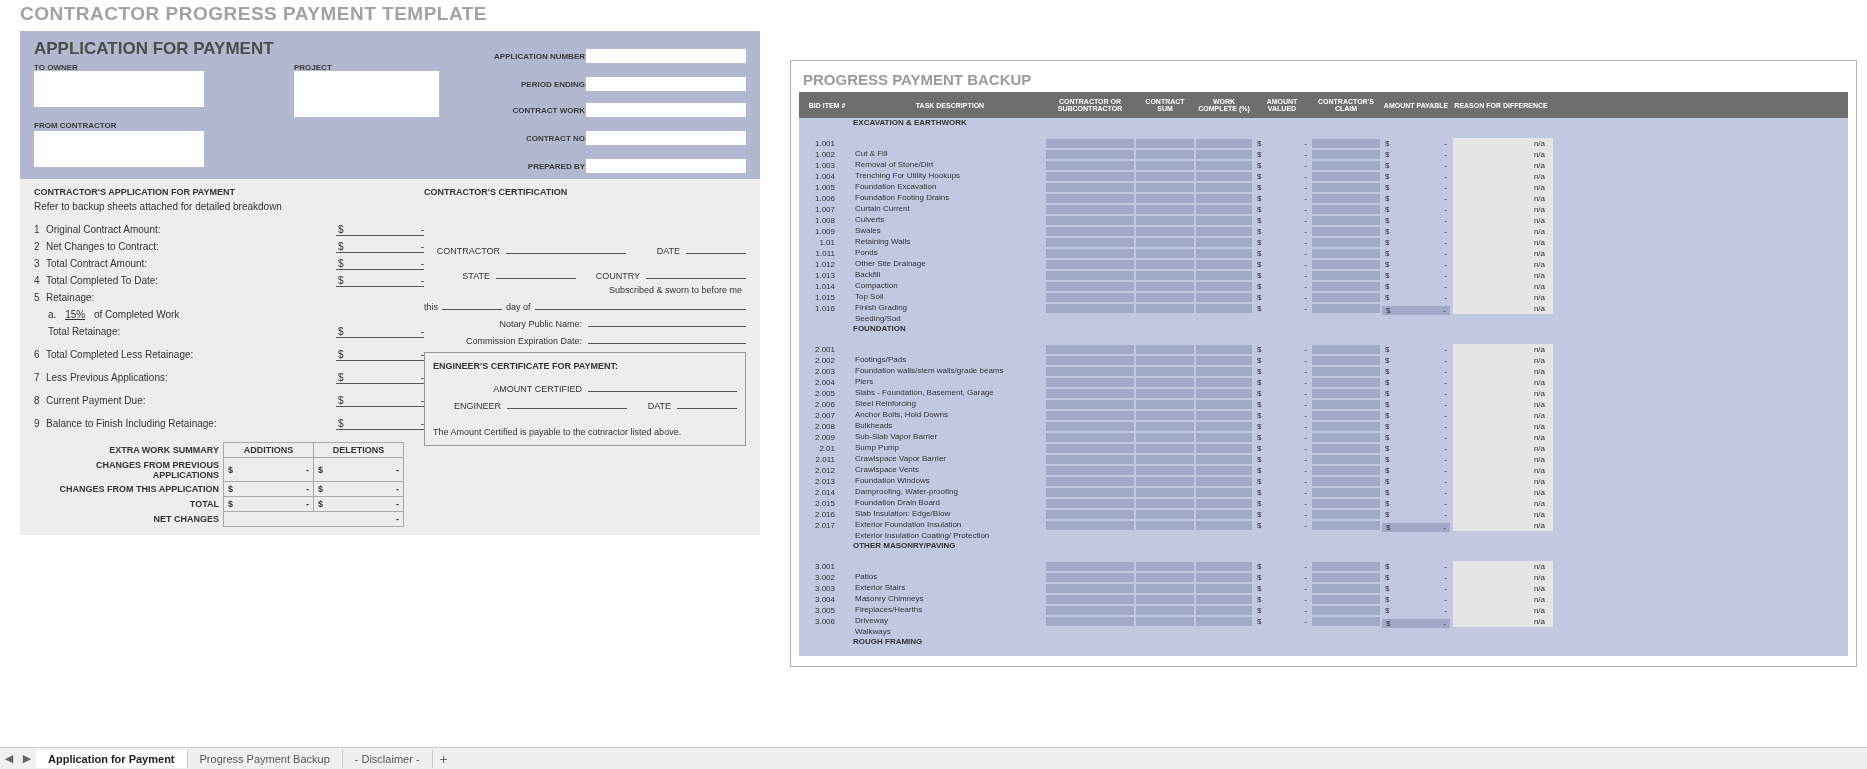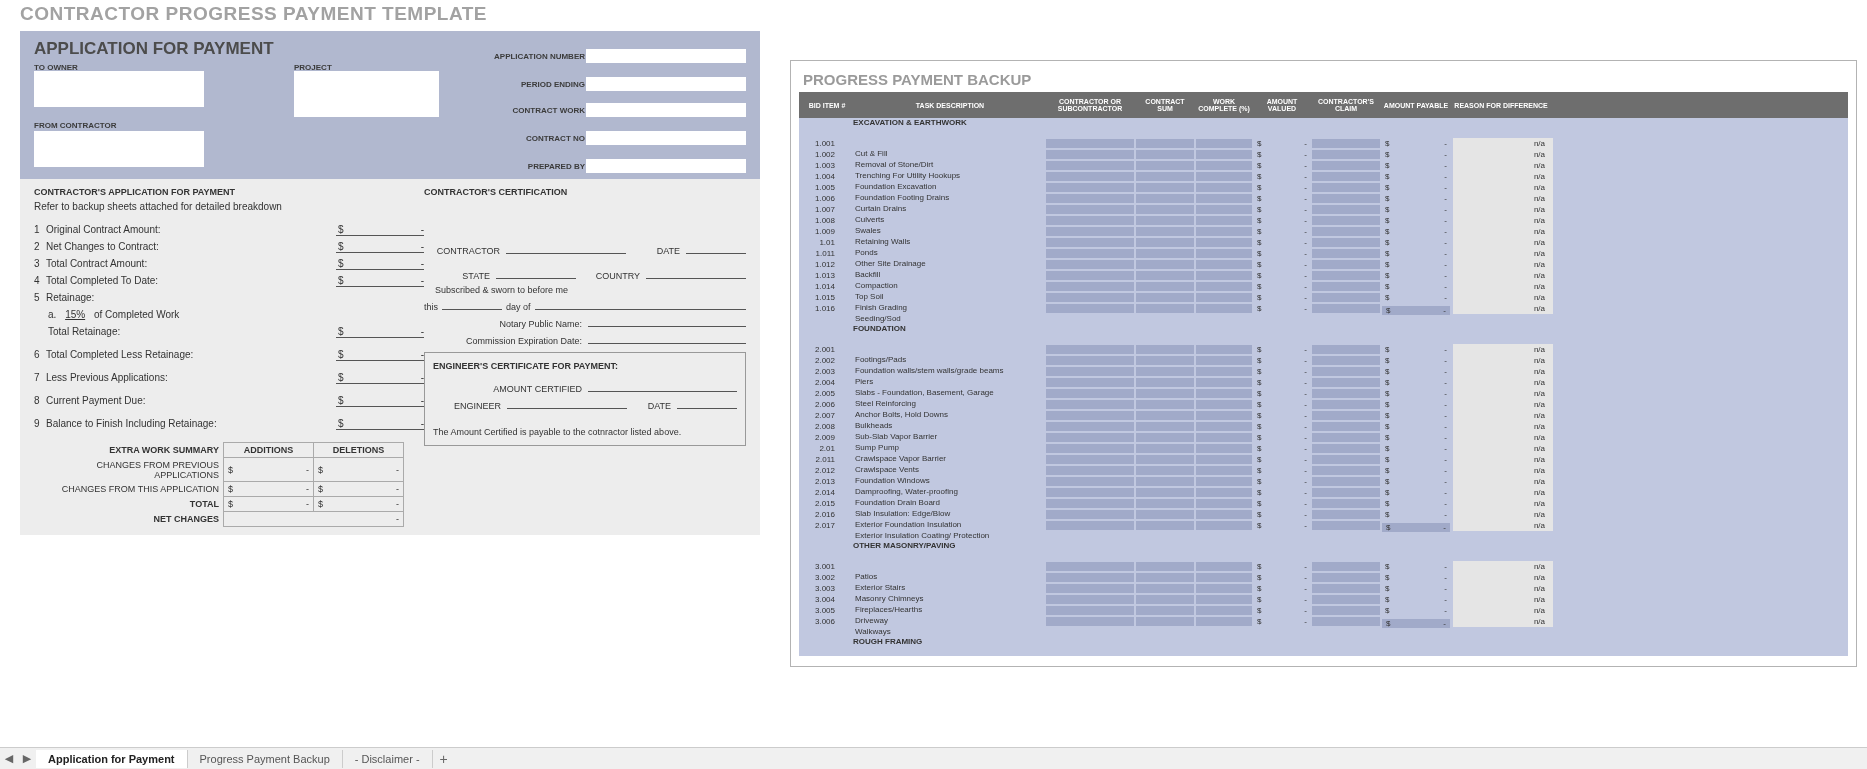--- a/index.html
+++ b/index.html
@@ -32,21 +32,21 @@
   .lrow .txt { flex:1; }
   .lrow .amt { width: 88px; border-bottom:1px solid #555; text-align:left; padding-left:2px; }
   .spacer-sm { height: 6px; }
   .ind { padding-left: 14px; }
   .rlbl { font-size:9px; display:flex; align-items:baseline; margin-bottom:4px;}
   .rlbl .rt { flex:1; text-align:right; padding-right:6px;}
   .uline { border-bottom:1px solid #555; min-width:60px; display:inline-block; height:11px;}
   .eng-box { border:1px solid #999; background:#ededed; padding:8px; margin-top:6px; font-size:9px;}
 
   .sum-table { border-collapse:collapse; font-size:9px; margin-top:10px; width:370px;}
-  .sum-table td, .sum-table th { border:1px solid #aaa; padding:2px 4px; height:14px;}
+  .sum-table td, .sum-table th { border:1px solid #aaa; padding:2px 4px; height:14px;font-weight:bold;}
   .sum-table th.hd { font-weight:bold; text-align:center; background:#ededed;}
   .sum-table td.lab { text-align:right; border-left:none; border-top:none; border-bottom:none;}
   .sum-table td.val { text-align:left; width:90px;}
   .sum-table td.val .d { float:right; }
 
   
   .backup-sheet { border:1px solid #b3b3b3; background:#fff; padding:4px 8px 10px 8px; }
   .backup-title { color:#9a9a9a; font-weight:bold; font-size:15px; margin:6px 0 4px 4px;}
   .bk-head { background:#6e6e6e; color:#fff; display:grid; grid-template-columns: 56px 190px 90px 60px 58px 58px 70px 70px 100px; font-size:7px; font-weight:bold; text-align:center; align-items:center; height:26px;}
   .bk-head div { padding:0 2px; }
@@ -210,21 +210,21 @@
             <span class="rt" style="flex:0 0 60px;">DATE</span>
             <span class="uline" style="min-width:60px;"></span>
           </div>
         <div style="height:8px;"></div>
         <div class="rlbl">
             <span class="rt">STATE</span>
             <span class="uline" style="min-width:80px;"></span>
             <span class="rt" style="flex:0 0 70px;">COUNTRY</span>
             <span class="uline" style="min-width:100px;"></span>
           </div>
-        <div style="font-size:9px;margin:4px 11px;">Subscribed &amp; sworn to before me</div>
+        <div style="font-size:9px;margin:4px 4px;text-align:right;">Subscribed &amp; sworn to before me</div>
         <div class="rlbl">
             <span style="padding-right:4px;">this</span>
             <span class="uline" style="min-width:60px;"></span>
             <span style="padding:0 4px;">day of</span>
             <span class="uline" style="flex:1;"></span>
           </div>
         <div class="rlbl">
             <span class="rt">Notary Public Name:</span>
             <span class="uline" style="flex:1;"></span>
           </div>
@@ -347,21 +347,21 @@
             </div>
             <div class="cell-fill"></div>
             <div class="amt-cell">
               <span>$</span>
               <span>-</span>
             </div>
             <div class="diff">n/a</div>
           </div>
           <div class="bk-row">
             <div class="id">1.006</div>
-            <div class="desc">Curtain Drains</div>
+            <div class="desc">Curtain Current</div>
             <div class="cell-fill"></div>
             <div class="cell-fill"></div>
             <div class="cell-fill"></div>
             <div class="amt-cell">
               <span>$</span>
               <span>-</span>
             </div>
             <div class="cell-fill"></div>
             <div class="amt-cell">
               <span>$</span>

